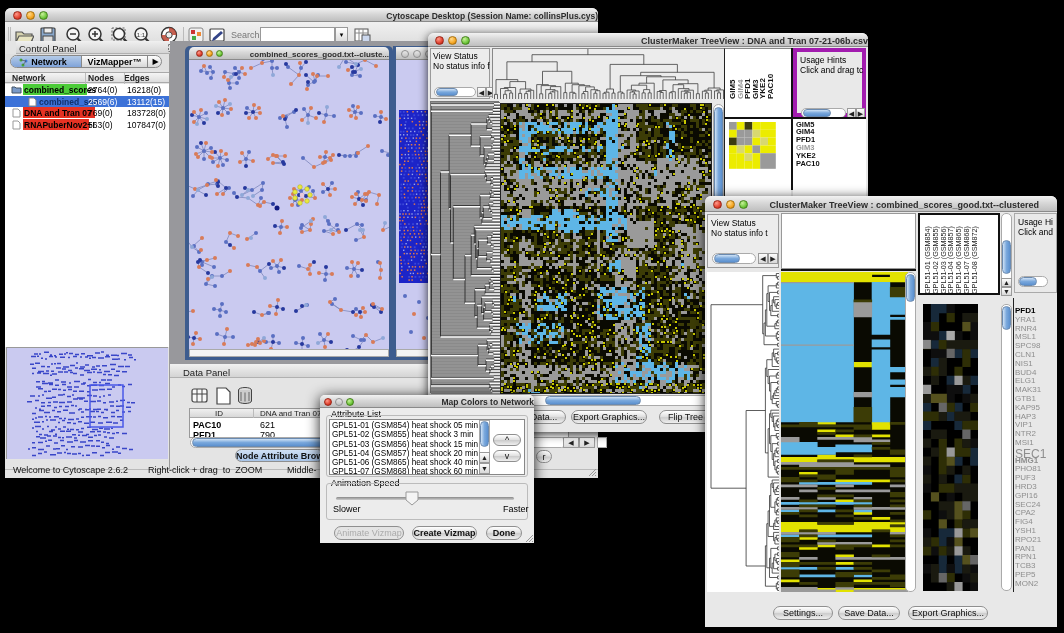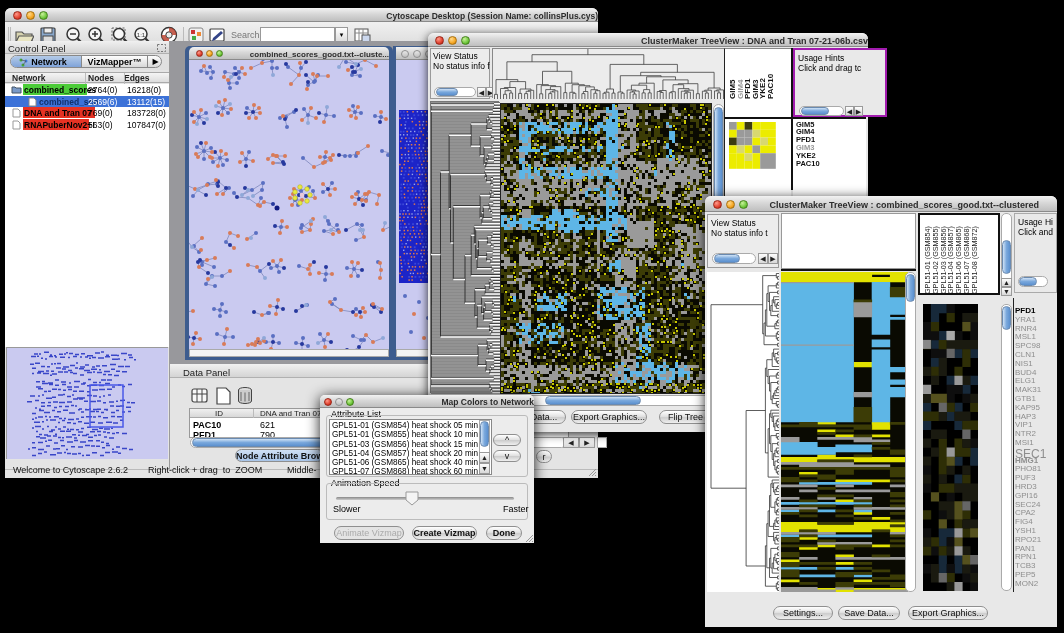--- a/index.html
+++ b/index.html
@@ -81,21 +81,21 @@
     <div class="abs" style="left:255px;top:5px;width:75px;height:15px;background:#fff;border:1px solid #999"></div>
     <div class="abs" style="left:330px;top:5px;width:13px;height:15px;background:linear-gradient(#fff,#ddd);border:1px solid #999;font-size:7px;text-align:center;line-height:14px">▾</div>
     <svg class="abs" style="left:349px;top:5px" width="18" height="17">
         <rect x="1" y="2" width="13" height="12" fill="#fff" stroke="#555"></rect>
         <path d="M1 6h13M5 2v12M9 2v12" stroke="#888" stroke-width="1"></path>
         <rect x="8" y="8" width="8" height="7" fill="#ccd8ee" stroke="#555"></rect>
       </svg>
   </div>
 
   <div class="abs" style="left:0;top:33px;width:165px;height:428px;background:#e4e4e4;border-right:1px solid #9a9a9a">
-    <div class="abs" style="left:0;top:0;width:100%;height:13px;background:linear-gradient(#f0f0f0,#d4d4d4);border-bottom:1px solid #b0b0b0">
+    <div class="abs" style="left:11px;top:0;width:100%;height:13px;background:linear-gradient(#f0f0f0,#d4d4d4);border-bottom:1px solid #b0b0b0">
       <div class="abs" style="left:3px;top:2px;font-size:9.5px;color:#222">Control Panel</div>
       <svg class="abs" style="left:151px;top:2px" width="11" height="10">
           <rect x="1.5" y="1.5" width="8" height="7" fill="none" stroke="#777" stroke-dasharray="2 1.5"></rect>
         </svg>
     </div>
     <div class="abs" style="left:0;top:13px;width:100%;height:16px;background:#e0e0e0">
       <div class="abs" style="left:5px;top:1px;width:152px;height:13px;border:1px solid #888;border-radius:7px;background:linear-gradient(#fdfdfd,#d8d8d8);overflow:hidden">
         <div class="abs" style="left:0;top:0;width:71px;height:100%;background:linear-gradient(#b4cbe8,#7fa3d9);border-right:1px solid #888;font-size:9px;font-weight:bold;text-align:center;line-height:12px"><svg style="position:absolute;left:8px;top:2px" width="9" height="9">
               <circle cx="2" cy="2" r="1.5" fill="#44aa33"></circle>
               <circle cx="7" cy="3" r="1.5" fill="#3a7ae0"></circle>
@@ -1081,21 +1081,21 @@
       </svg></div>
   <div class="abs" style="left:296px;top:15px;width:67px;height:69px;background:#fff;border-top:1px solid #888;border-left:1.5px solid #222">
       <div class="rot" style="left:3px;top:50px;color:#111">GIM5</div>
       <div class="rot" style="left:11px;top:50px;color:#999">GIM4</div>
       <div class="rot" style="left:18px;top:50px;color:#111">PFD1</div>
       <div class="rot" style="left:26px;top:50px;color:#111">GIM3</div>
       <div class="rot" style="left:33px;top:50px;color:#111">YKE2</div>
       <div class="rot" style="left:41px;top:50px;color:#111">PAC10</div>
     </div>
   <div class="abs" style="left:363px;top:15px;width:2px;height:142px;background:#111"></div>
-  <div class="abs" style="left:365px;top:15px;width:94px;height:69px;background:#e9e9e9;border:2px solid #a21caf">
+  <div class="abs" style="left:365px;top:15px;width:73px;height:69px;background:#e9e9e9;border:4px solid #a21caf">
     <div style="position:absolute;left:3px;top:3px;font-size:8.5px">Usage Hints</div>
     <div style="position:absolute;left:3px;top:13px;font-size:8.5px;white-space:nowrap">Click and drag tc</div>
     <div class="sbtrack" style="left:4px;top:56px;width:45px;height:10px"></div>
     <div class="sbthumbh" style="left:6px;top:57px;width:28px;height:8px"></div>
     <div class="arrbtn" style="left:50px;top:56px;width:9px;height:10px;line-height:9px">◀</div>
     <div class="arrbtn" style="left:59px;top:56px;width:9px;height:10px;line-height:9px">▶</div>
   </div>
   <div class="abs" style="left:296px;top:84px;width:142px;height:1.5px;background:#111"></div>
   <div class="abs" style="left:296px;top:85.5px;width:67px;height:78px;background:#fff;border-left:1.5px solid #222">
     <div class="abs" style="left:4px;top:3px;width:47px;height:47px"><svg width="47" height="47" viewBox="0 0 47 47">
@@ -1273,23 +1273,23 @@
 
 <div class="abs" style="left:320px;top:395px;width:214px;height:148px;background:#ececec;border-radius:5px 5px 0 0;box-shadow:0 2px 14px rgba(0,0,0,.9)">
   <div class="tbar abs" style="left:0;top:0;width:100%;height:13px;border-radius:5px 5px 0 0">
     <div class="tl tlr" style="left:4px;top:2.5px;width:8px;height:8px"></div>
     <div class="tl tlx" style="left:15px;top:2.5px;width:8px;height:8px"></div>
     <div class="tl tlg" style="left:26px;top:2.5px;width:8px;height:8px"></div>
     <div class="ttxt" style="top:2px;font-size:8.5px;font-weight:bold">Map Colors to Network</div>
   </div>
   <div class="abs" style="left:11px;top:14px;font-size:9px">Attribute List</div>
   <div class="abs" style="left:6px;top:20px;width:202px;height:62px;border:1px solid #bbb;border-radius:3px"></div>
-  <div class="abs" style="left:9px;top:24px;width:163px;height:56px;background:#fff;border:1px solid #888;font-size:8.2px;overflow:hidden;padding:1px 0 0 2px">
+  <div class="abs" style="left:9px;top:24px;width:196px;height:56px;background:#fff;border:1px solid #888;font-size:8.2px;overflow:hidden;padding:1px 0 0 2px">
       <div style="height:9.3px;line-height:9.5px;white-space:nowrap">GPL51-01 (GSM854) heat shock 05 min</div>
-      <div style="height:9.3px;line-height:9.5px;white-space:nowrap">GPL51-01 (GSM855) heat shock 10 min</div>
+      <div style="height:9.3px;line-height:9.5px;white-space:nowrap">GPL51-02 (GSM855) heat shock 3 min</div>
       <div style="height:9.3px;line-height:9.5px;white-space:nowrap">GPL51-03 (GSM856) heat shock 15 min</div>
       <div style="height:9.3px;line-height:9.5px;white-space:nowrap">GPL51-04 (GSM857) heat shock 20 min</div>
       <div style="height:9.3px;line-height:9.5px;white-space:nowrap">GPL51-06 (GSM865) heat shock 40 min</div>
       <div style="height:9.3px;line-height:9.5px;white-space:nowrap">GPL51-07 (GSM868) heat shock 60 min</div>
     </div>
   <div class="sbtrack" style="left:159px;top:25px;width:11px;height:54px;border-radius:0"></div>
   <div class="sbthumbv" style="left:160px;top:26px;width:9px;height:26px"></div>
   <div class="arrbtn" style="left:159px;top:57px;width:11px;height:11px;line-height:10px">▲</div>
   <div class="arrbtn" style="left:159px;top:68px;width:11px;height:11px;line-height:10px">▼</div>
   <div class="aqbtn" style="left:173px;top:39px;width:28px;height:12px;line-height:11px">^</div>

